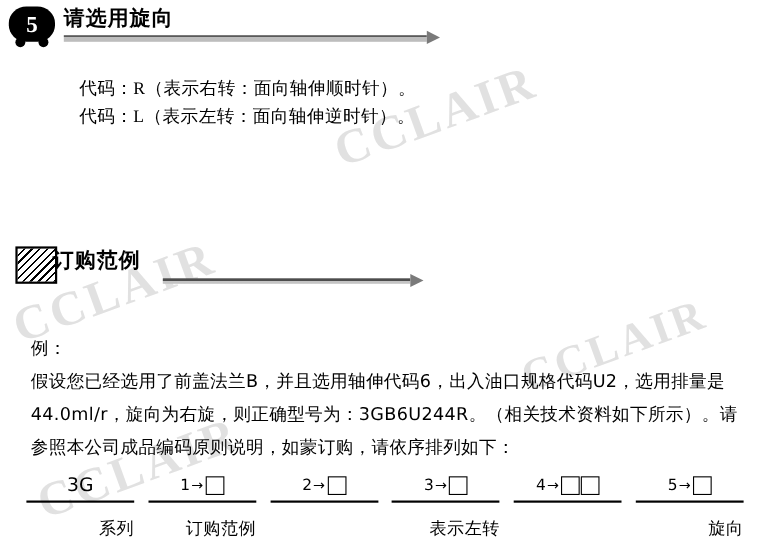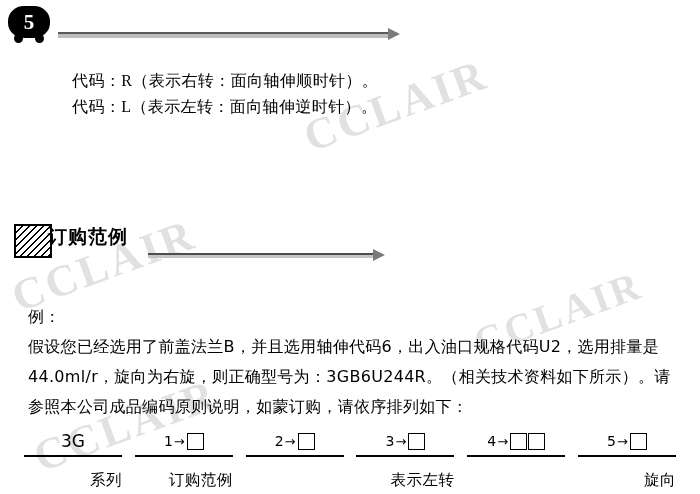--- a/index.html
+++ b/index.html
@@ -188,20 +188,21 @@
 
 <div class="wm wm1">CCLAIR</div>
 <div class="wm wm2">CCLAIR</div>
 <div class="wm wm3">CCLAIR</div>
 <div class="wm wm4">CCLAIR</div>
 
 <div class="page">
 
   <div class="sec-head" style="margin-top:4px;">
     <div class="badge">5</div>
+    <div class="sec-title">请选用旋向</div>
     <div class="rule"></div>
     <div class="arrow" style="left:388px;"></div>
   </div>
 
   <div class="code-lines">
     <div>代码：R（表示右转：面向轴伸顺时针）。</div>
     <div>代码：L（表示左转：面向轴伸逆时针）。</div>
   </div>
 
   <div class="sec-head" style="margin-top:104px;padding-left:28px;">

